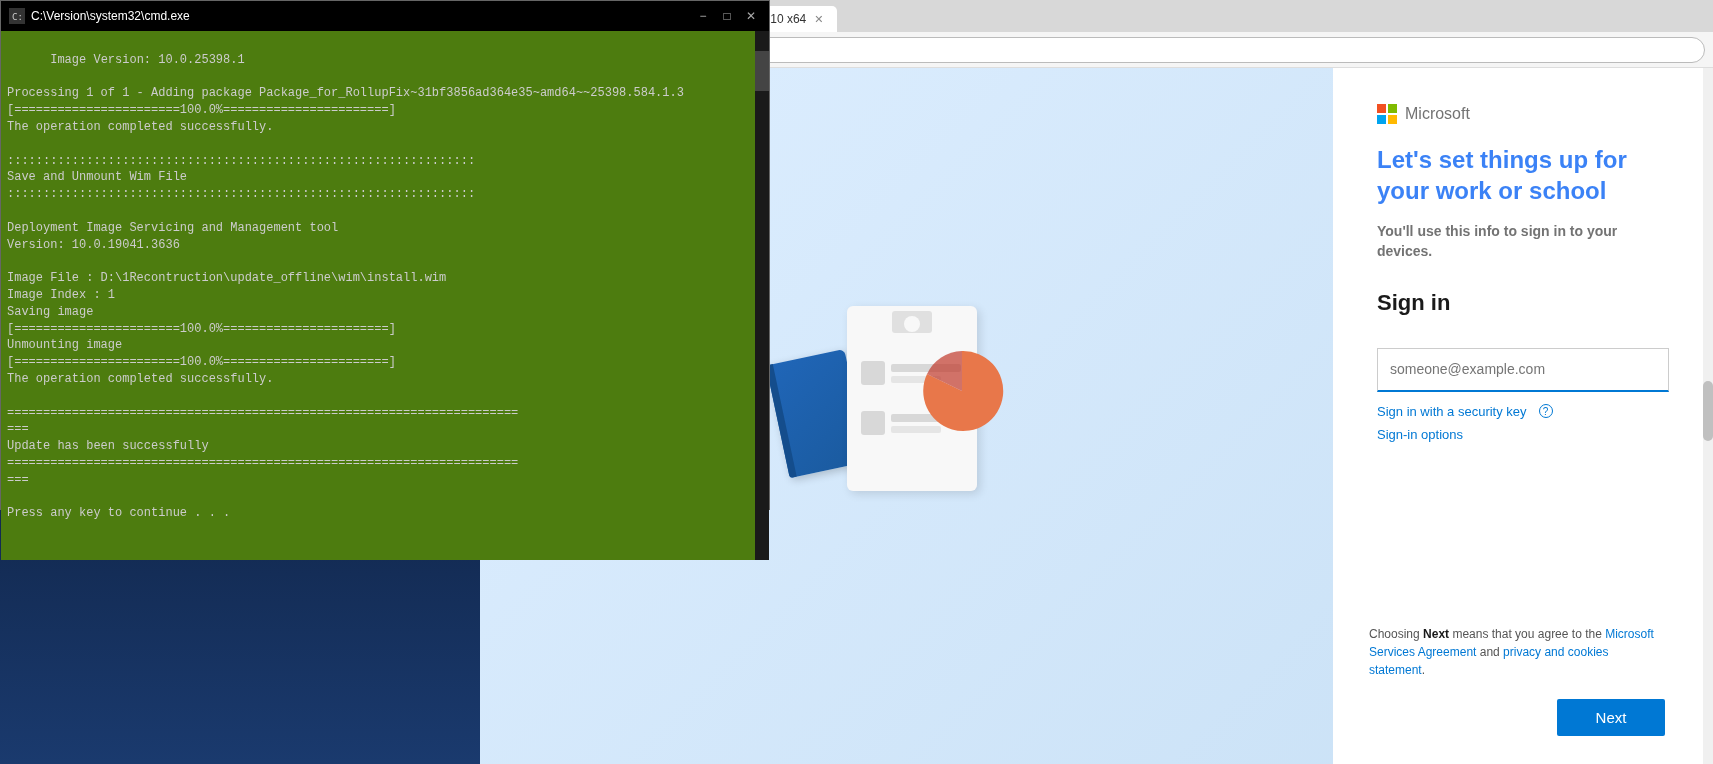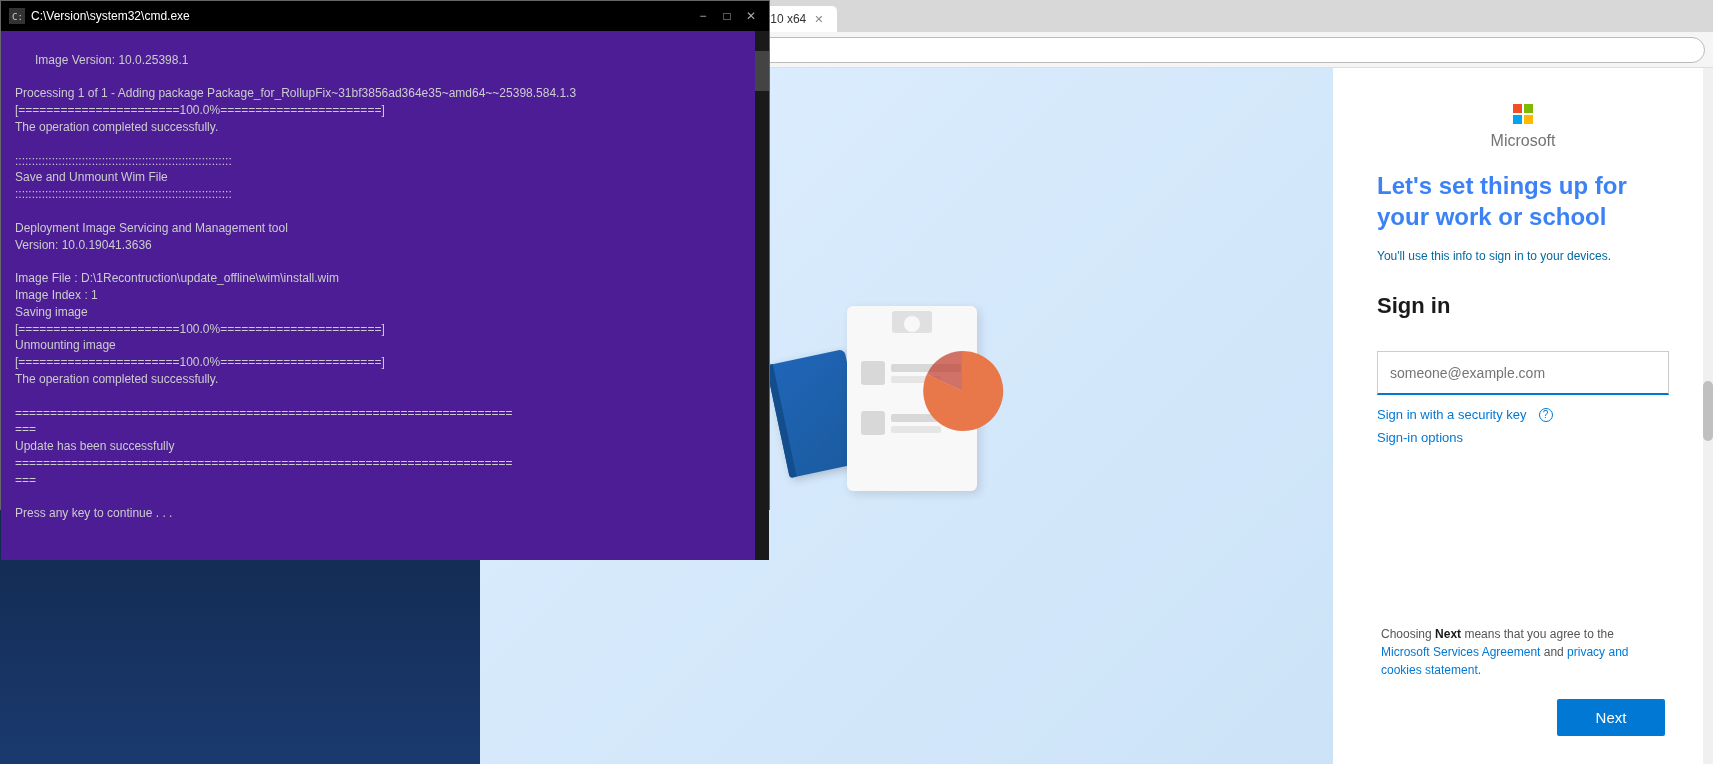--- a/index.html
+++ b/index.html
@@ -54,25 +54,25 @@
       border: none;
       color: #aaa;
       cursor: pointer;
       font-size: 12px;
       display: flex;
       align-items: center;
       justify-content: center;
     }
 
     .cmd-body {
-      background: #4c1d95;
+      background: #4d7c0f;
       color: #cccccc;
       flex: 1;
-      padding: 4px 14px;
-      font-family: Liberation Sans, sans-serif;
+      padding: 4px 6px;
+      font-family: Liberation Mono, monospace;
       font-size: 12px;
       line-height: 1.4;
       overflow: hidden;
       white-space: pre;
       position: relative;
     }
 
     .cmd-scrollbar {
       position: absolute;
       right: 0;
@@ -88,21 +88,20 @@
       background: #444;
       position: absolute;
       top: 20px;
     }
 
     .ms-logo {
       display: flex;
       align-items: center;
       gap: 8px;
       margin-bottom: 20px;
-      flex-direction: column;
     }
 
     .ms-squares {
       display: grid;
       grid-template-columns: 1fr 1fr;
       gap: 2px;
       width: 20px;
       height: 20px;
     }
 
@@ -124,24 +123,25 @@
 
     .setup-title {
       font-size: 24px;
       font-weight: 600;
       color: #3b82f6;
       line-height: 1.3;
       margin-bottom: 16px;
     }
 
     .setup-subtitle {
-      font-size: 12px;
-      color: #0369a1;
+      font-size: 14px;
+      color: #737373;
       margin-bottom: 28px;
       line-height: 1.4;
+      font-weight: bold;
     }
 
     .signin-title {
       font-size: 22px;
       font-weight: 600;
       color: #1a1a1a;
       margin-bottom: 20px;
     }
 
     .email-input-wrapper {
@@ -178,21 +178,21 @@
       font-size: 13px;
       text-decoration: none;
       cursor: pointer;
       margin-bottom: 32px;
       display: block;
     }
 
     .signin-footer {
       position: absolute;
       bottom: 28px;
-      left: 48px;
+      left: 36px;
       right: 48px;
       margin-top: 20px;
     }
 
     .signin-footer-text {
       font-size: 12px;
       color: #555;
       line-height: 1.5;
       margin-bottom: 20px;
     }

